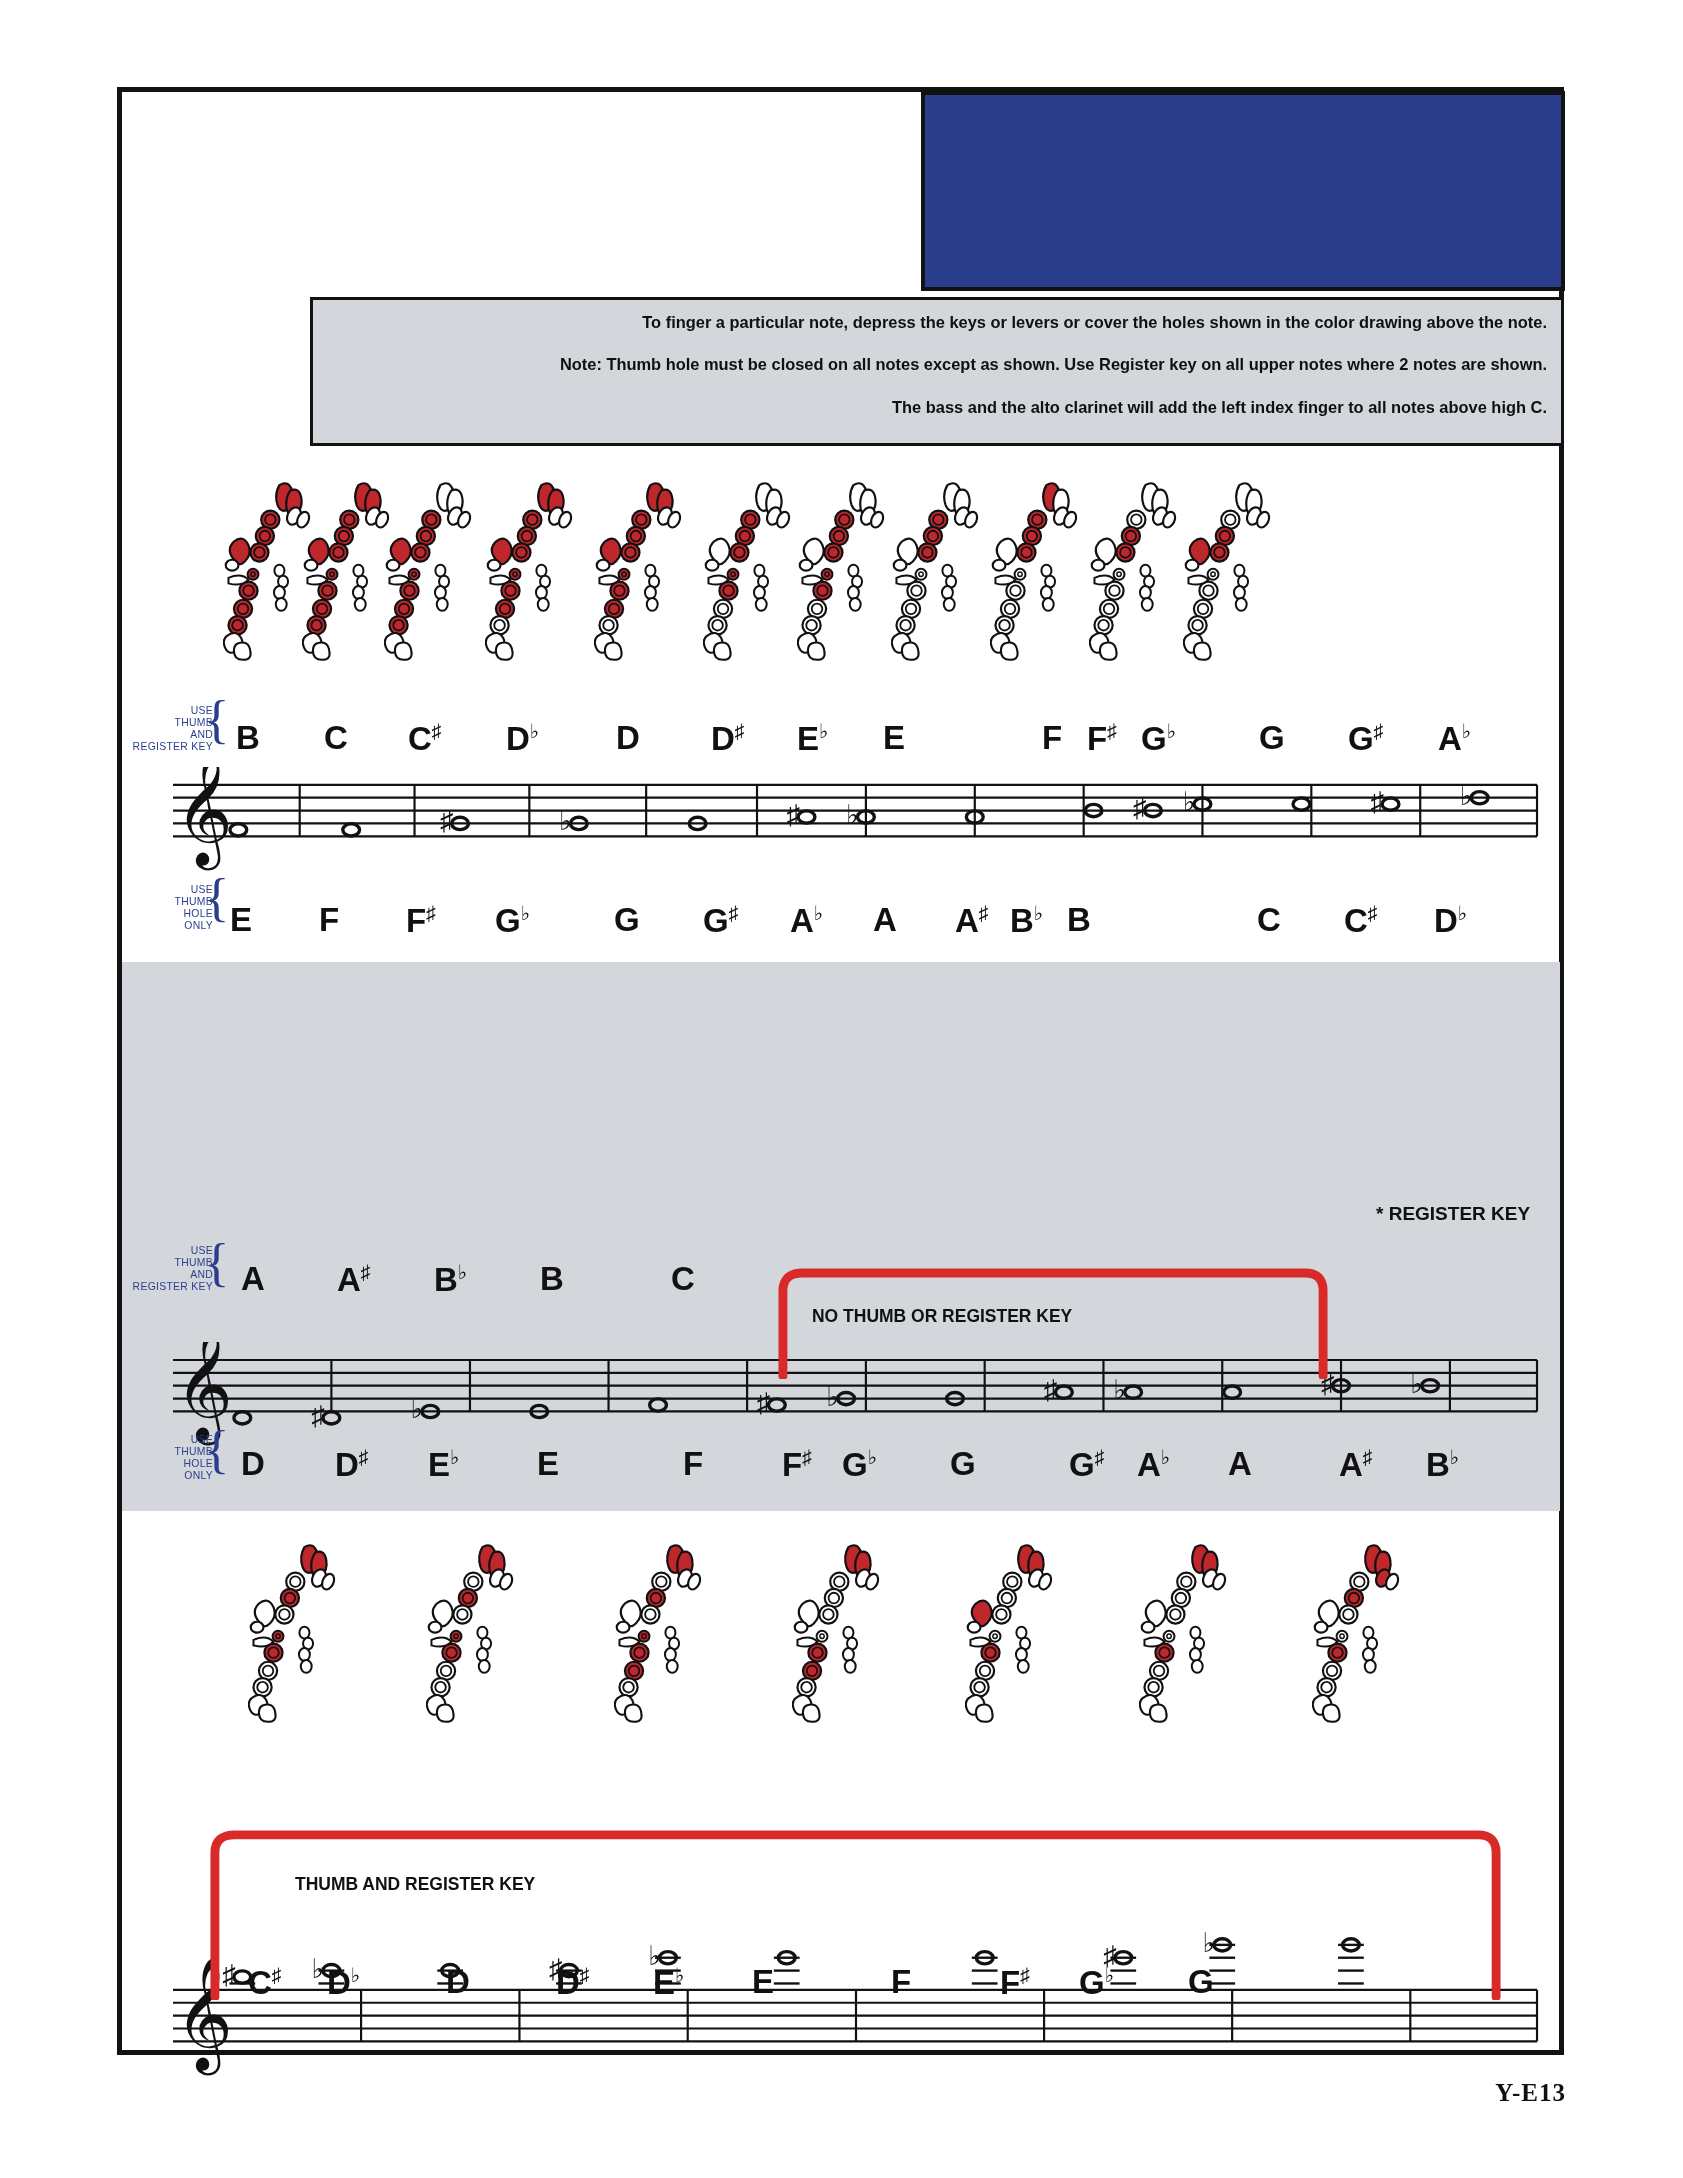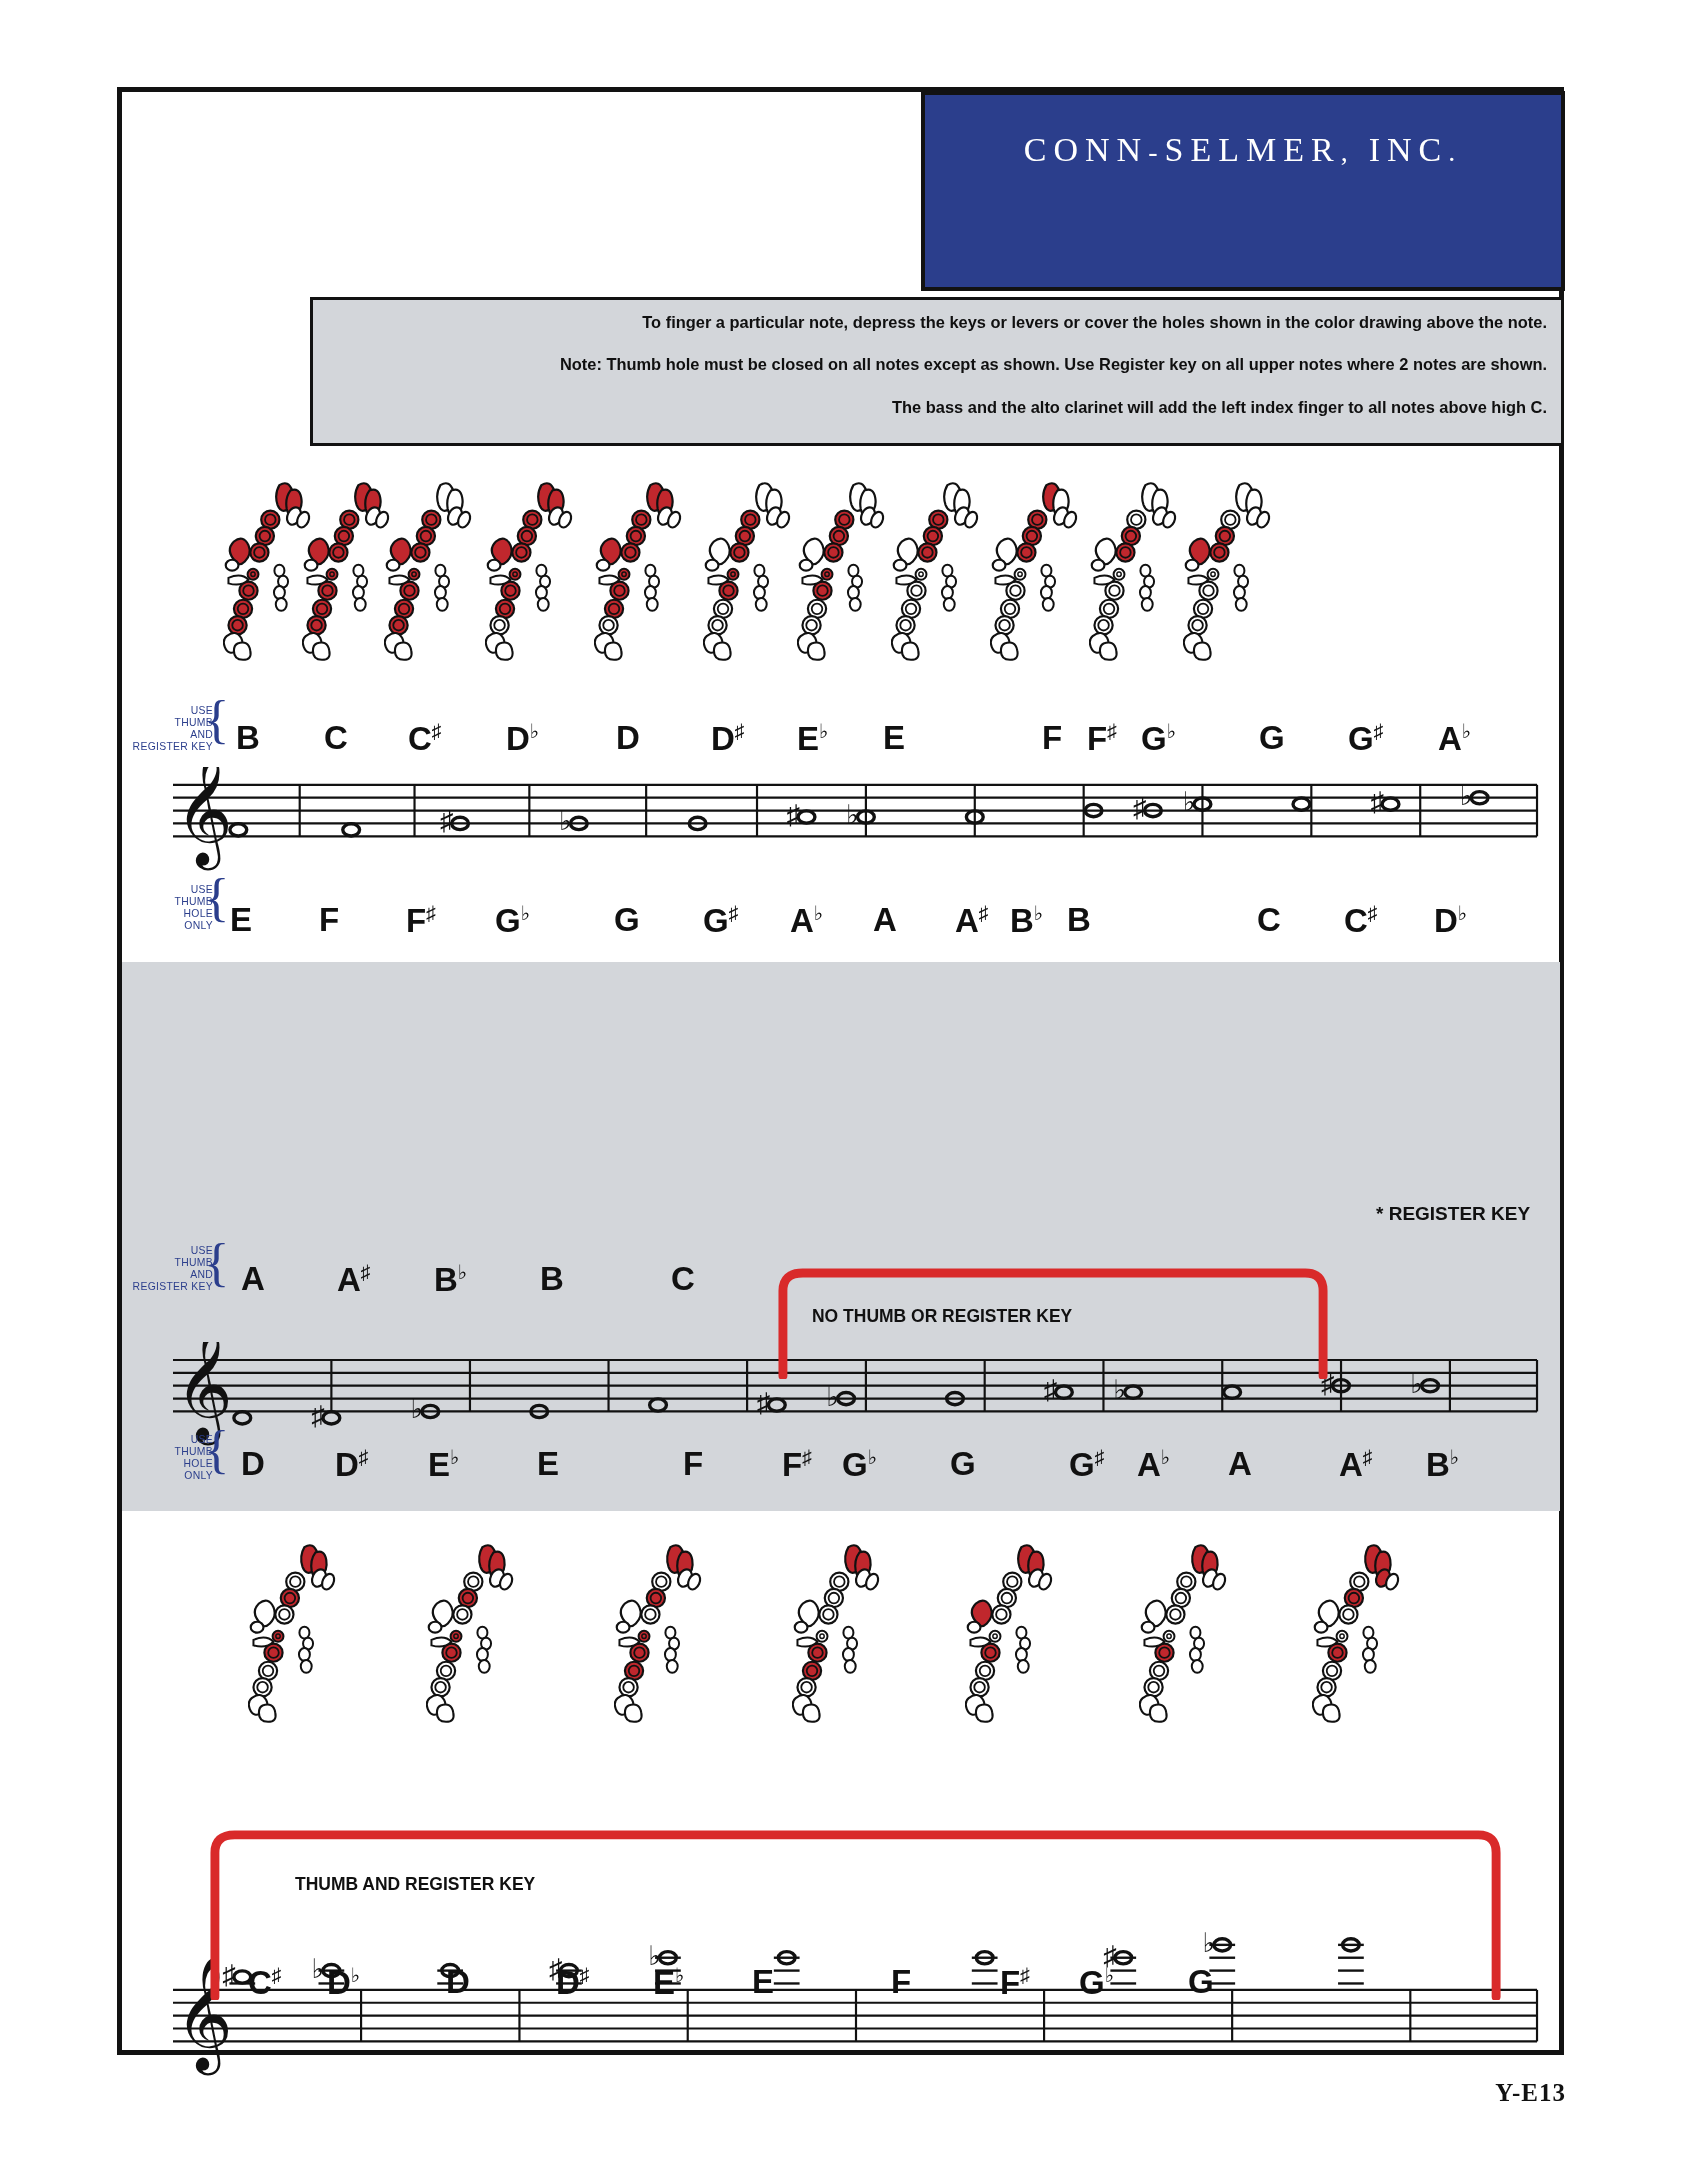--- a/index.html
+++ b/index.html
@@ -123,21 +123,20 @@
 <body>
 
 <div id="page">
 
   <div class="frame"></div>
 
   <div class="band-grey" id="band2"></div>
 
 
   <div class="hdr-blue">
-    <div class="b1"><span class="cap">C</span><span class="cap">O</span><span class="cap">N</span><span class="cap">N</span>-<span class="cap">S</span><span class="cap">E</span><span class="cap">L</span><span class="cap">M</span><span class="cap">E</span><span class="cap">R</span>, <span class="cap">I</span><span class="cap">N</span><span class="cap">C</span>.</div>
   </div>
 
   <div class="instr">
     <p class="ln1">To finger a particular note, depress the keys or levers or cover the holes shown in the color drawing above the note.</p>
     <p class="ln2">Note: Thumb hole must be closed on all notes except as shown. Use Register key on all upper notes where 2 notes are shown.</p>
     <p class="ln3">The bass and the alto clarinet will add the left index finger to all notes above high C.</p>
   </div>
 
   <div id="fing-row-1">
       <div class="fing" style="left: 223px; top: 473px;">

